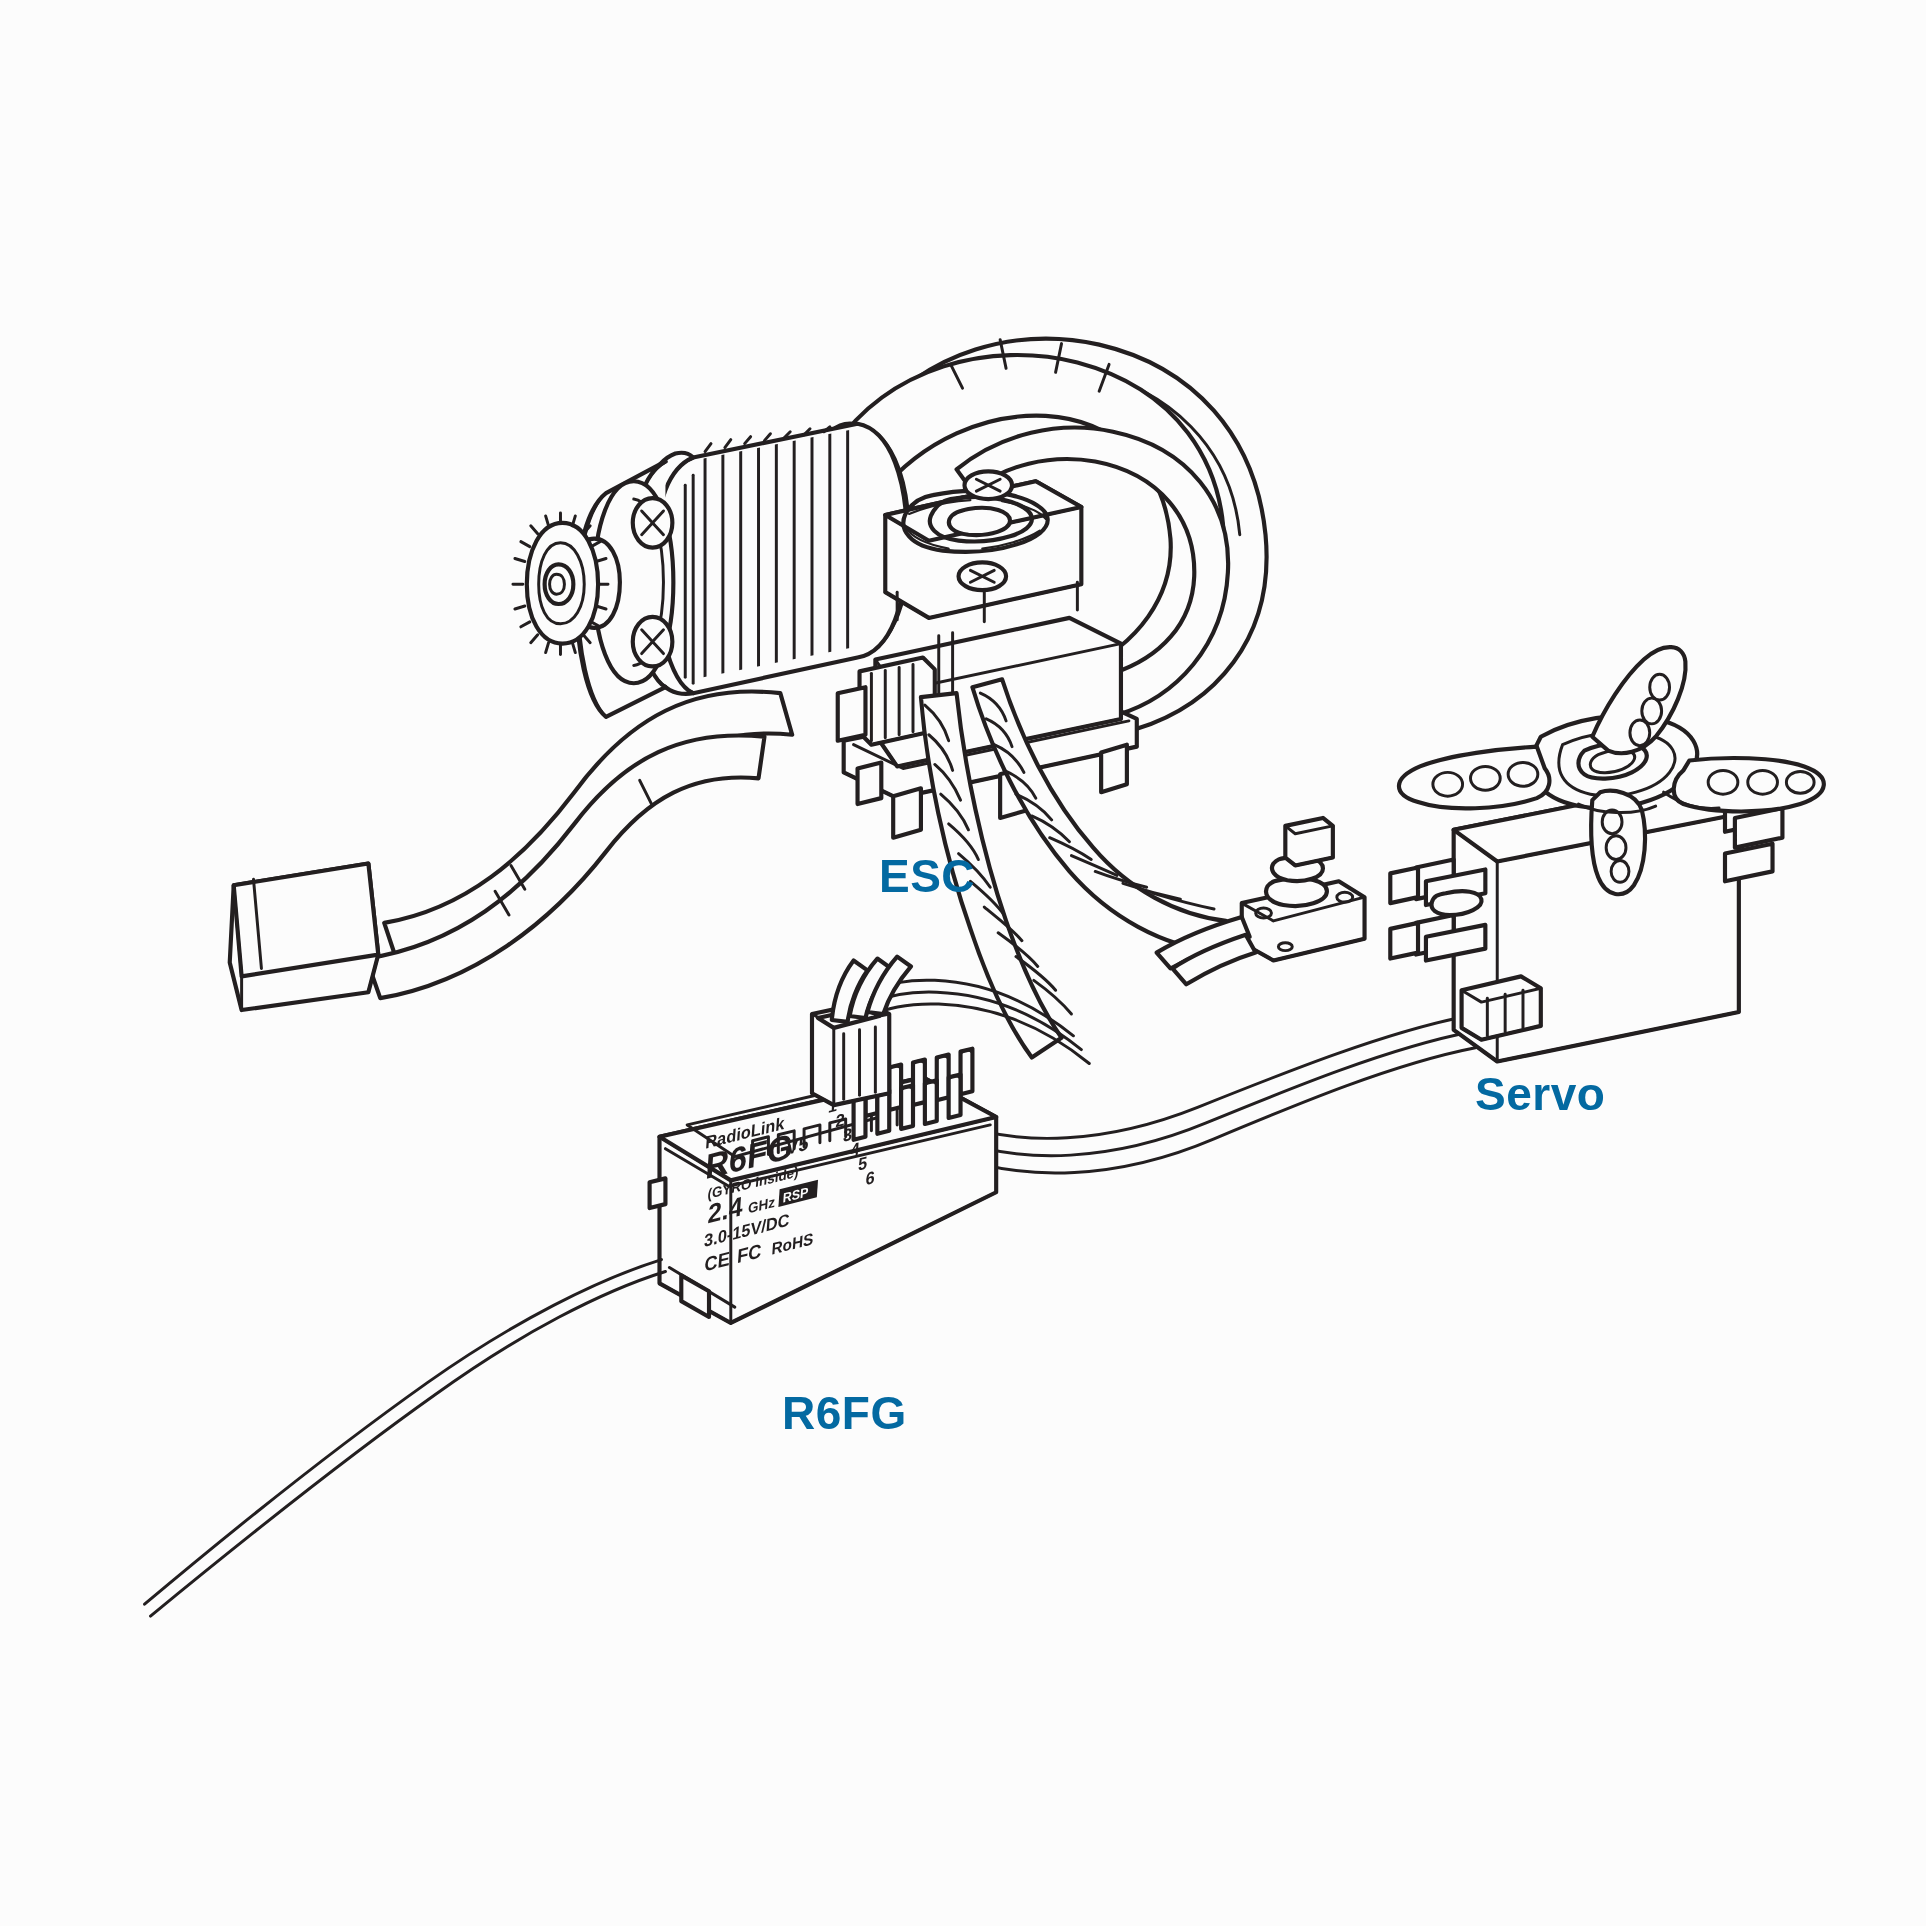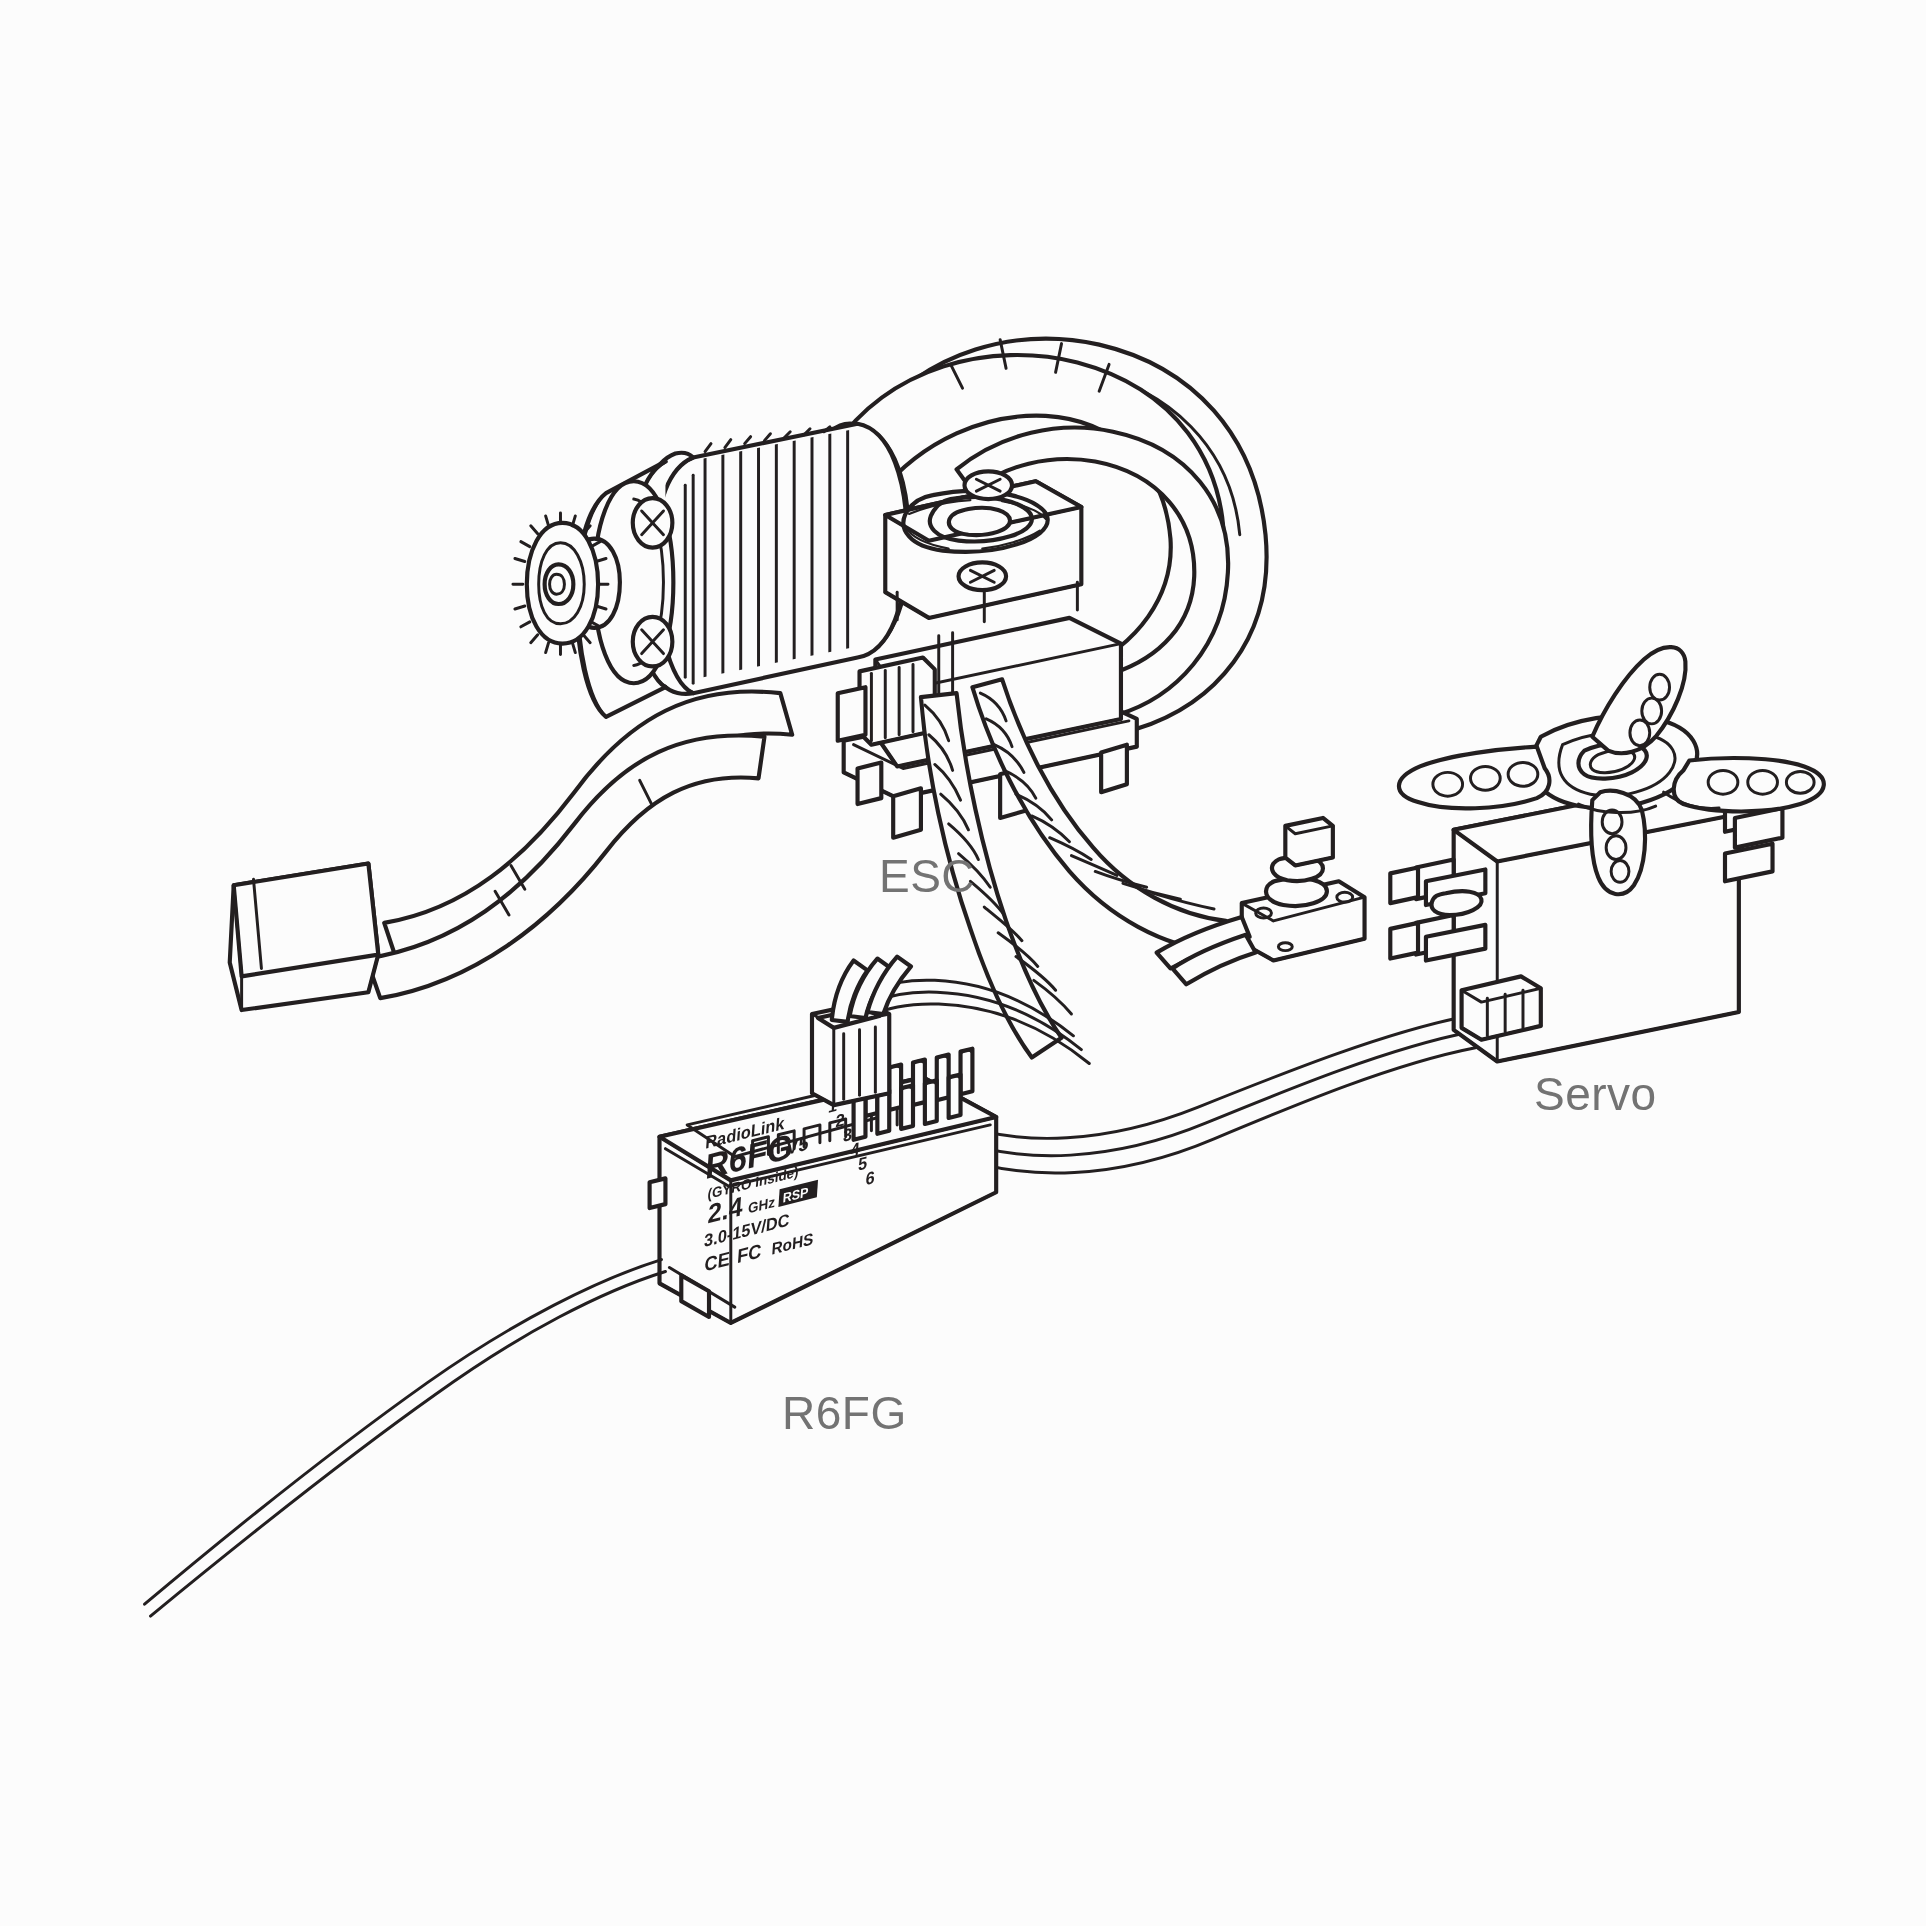--- a/index.html
+++ b/index.html
@@ -17,30 +17,30 @@
   }
   #diagram {
     position: absolute;
     left: 0;
     top: 0;
     width: 1927px;
     height: 1927px;
   }
   .lbl {
     position: absolute;
-    color: #737373;
+    color: #0369a1;
     font-family: "Liberation Sans", sans-serif;
     font-size: 46px;
-    font-weight: 400;
+    font-weight: 700;
     letter-spacing: 0.5px;
     white-space: nowrap;
     user-select: none;
   }
   #label-esc   { left: 879px;  top: 849px;  }
-  #label-servo { left: 1534px; top: 1067px; }
+  #label-servo { left: 1475px; top: 1067px; }
   #label-r6fg  { left: 782px;  top: 1386px; }
 </style>
 </head>
 <body>
 
 <div id="stage">
 
   <svg id="diagram" viewBox="0 0 1946 1946" xmlns="http://www.w3.org/2000/svg">
     <defs>
       <style>

